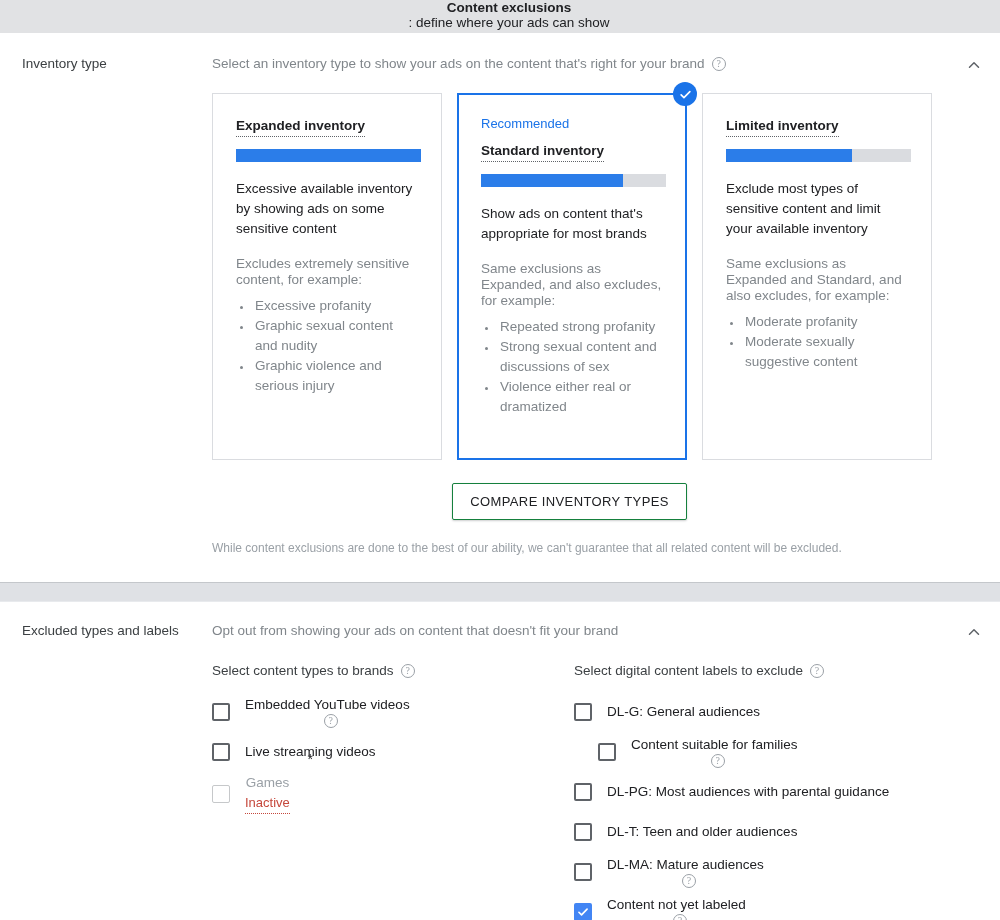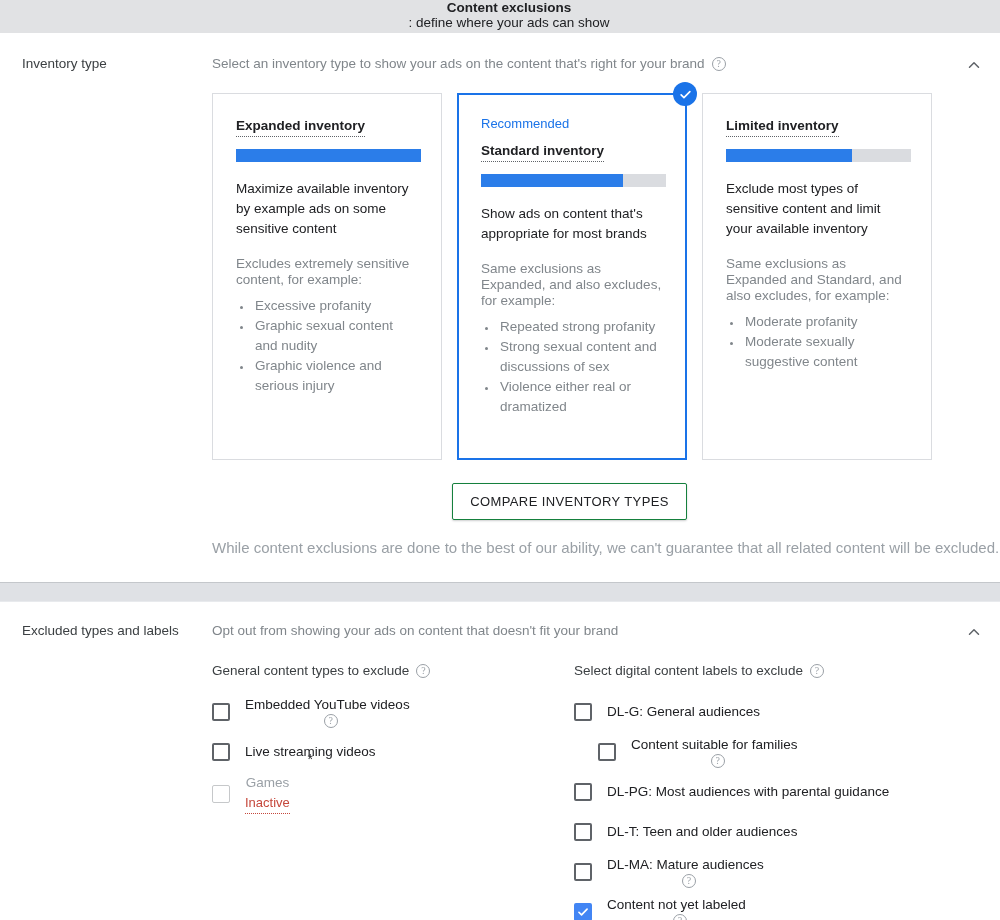--- a/index.html
+++ b/index.html
@@ -170,21 +170,21 @@
     font-size: 13px;
     letter-spacing: 0.4px;
     color: #202124;
     padding: 10px 17px;
     font-family: "Liberation Sans", sans-serif;
     cursor: pointer;
     border-radius: 2px;
   }
   .disclaimer {
     margin-top: 20px;
-    font-size: 15px;
+    font-size: 12px;
     color: #9aa0a6;
     line-height: 16px;
   }
 
   
   .gap {
     height: 20px;
     background: #dfe1e5;
     border-top: 1px solid #c4c7cb;
     border-bottom: 1px solid #e8eaed;
@@ -284,21 +284,21 @@
             </svg>
         </div>
 
         <div class="cards">
 
           <div class="card">
             <div class="card-title">Expanded inventory</div>
             <div class="meter">
               <div class="meter-fill" style="width:100%"></div>
             </div>
-            <div class="card-lead">Maximize available inventory by example ads on some sensitive content</div>
+            <div class="card-lead">Excessive available inventory by showing ads on some sensitive content</div>
             <div class="card-sub">Excludes extremely sensitive content, for example:</div>
             <ul class="card-list">
               <li>Excessive profanity</li>
               <li>Graphic sexual content and nudity</li>
               <li>Graphic violence and serious injury</li>
             </ul>
           </div>
 
           <div class="card selected">
             <div class="badge">
@@ -355,21 +355,21 @@
         <div class="chevron" style="top:-2px;">
           <svg width="18" height="18" viewBox="0 0 24 24">
               <path d="M6 15l6-6 6 6" fill="none" stroke="#5f6368" stroke-width="2" stroke-linecap="round" stroke-linejoin="round"></path>
             </svg>
         </div>
 
         <div class="cols">
 
           <div class="col">
             <div class="col-title">
-              <span>General content types to exclude</span>
+              <span>Select content types to brands</span>
               <span class="help">?</span>
             </div>
 
             <div class="cbrow">
               <span class="cb"></span>
               <span class="cb-label">
                 <span>Embedded YouTube videos</span>
                 <span class="help">?</span>
               </span>
             </div>

